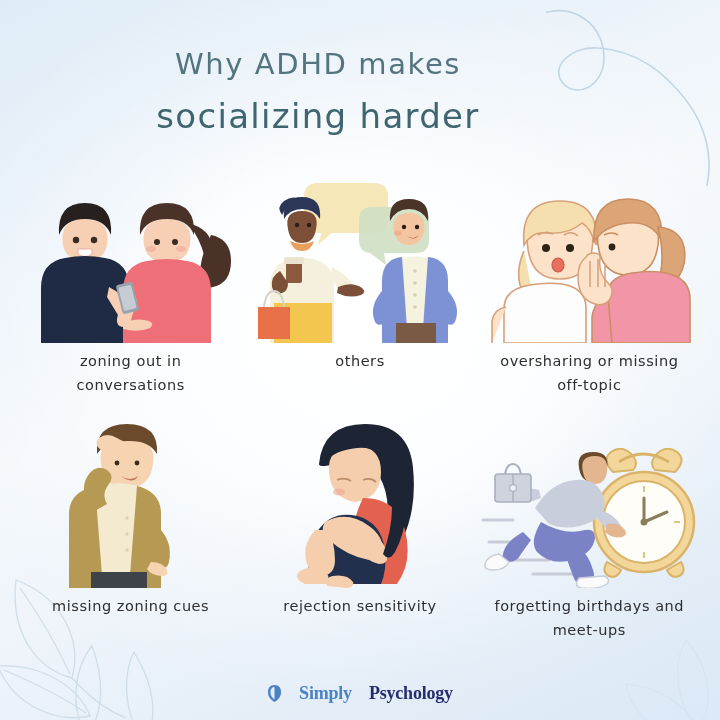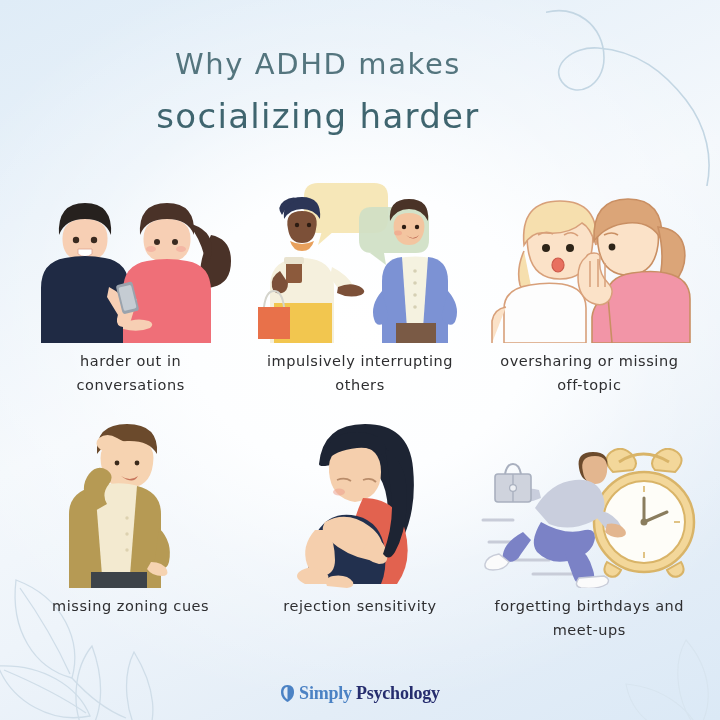--- a/index.html
+++ b/index.html
@@ -101,21 +101,21 @@
 
   
   #footer-logo {
     position: absolute;
     left: 0;
     bottom: 16px;
     width: 720px;
     display: flex;
     align-items: center;
     justify-content: center;
-    gap: 4px;
+    gap: 17px;
   }
   #logo-mark { display: block; }
   .logo-text {
     font-family: "Liberation Serif", serif;
     font-weight: bold;
     font-size: 18px;
     letter-spacing: -0.2px;
   }
   #logo-simply { color: #4b82c4; }
   #logo-psychology { color: #262d6e; }
@@ -189,21 +189,21 @@
             <path d="M100 160 v-52 q0 -26 24 -30 q10 -2 20 -2 q10 0 20 2 q24 4 24 30 v52z" fill="#ef6f78"></path>
             <path d="M108 110 q-12 10 -14 26 q-1 7 6 8 q6 0 8 -7 l6 -20z" fill="#f7cfb4"></path>
             <path d="M100 140 q14 -6 26 -2 q6 3 1 7 q-12 5 -27 1z" fill="#f7cfb4"></path>
 
             <rect x="96" y="100" width="17" height="30" rx="3" transform="rotate(-14 104 115)" fill="#9aa3ad"></rect>
             <rect x="98" y="103" width="13" height="24" rx="2" transform="rotate(-14 104 115)" fill="#c5ccd3"></rect>
           </g>
         </svg>
       </div>
       <div class="caption">
-        <div>harder out in</div>
+        <div>zoning out in</div>
         <div>conversations</div>
       </div>
     </div>
 
     <div class="cell">
       <div class="art">
         <svg width="215" height="168" viewBox="0 0 215 168">
 
           <path d="M66 8 q-14 0 -14 14 v22 q0 14 14 14 h56 q14 0 14 -14 v-22 q0 -14 -14 -14z" fill="#f6e7b8"></path>
           <path d="M70 56 l-4 14 l16 -14z" fill="#f6e7b8"></path>
@@ -244,21 +244,20 @@
             <path d="M130 116 q-12 14 -8 28 q2 8 9 5 q6 -3 5 -10z" fill="#7c92d4"></path>
             <path d="M196 116 q12 14 8 28 q-2 8 -9 5 q-6 -3 -5 -10z" fill="#7c92d4"></path>
             <circle cx="163" cy="96" r="1.8" fill="#d6d0b4"></circle>
             <circle cx="163" cy="108" r="1.8" fill="#d6d0b4"></circle>
             <circle cx="163" cy="120" r="1.8" fill="#d6d0b4"></circle>
             <circle cx="163" cy="132" r="1.8" fill="#d6d0b4"></circle>
           </g>
         </svg>
       </div>
       <div class="caption">
-        <div>impulsively interrupting</div>
         <div>others</div>
       </div>
     </div>
 
     <div class="cell">
       <div class="art">
         <svg width="215" height="152" viewBox="0 0 215 152">
 
           <g stroke="#d8a07a" stroke-width="1.6" fill="none">
             <path d="M46 58 q-6 -38 32 -38 q38 0 32 38 q-4 30 -32 30 q-28 0 -32 -30z" fill="#fbe2c8"></path>

